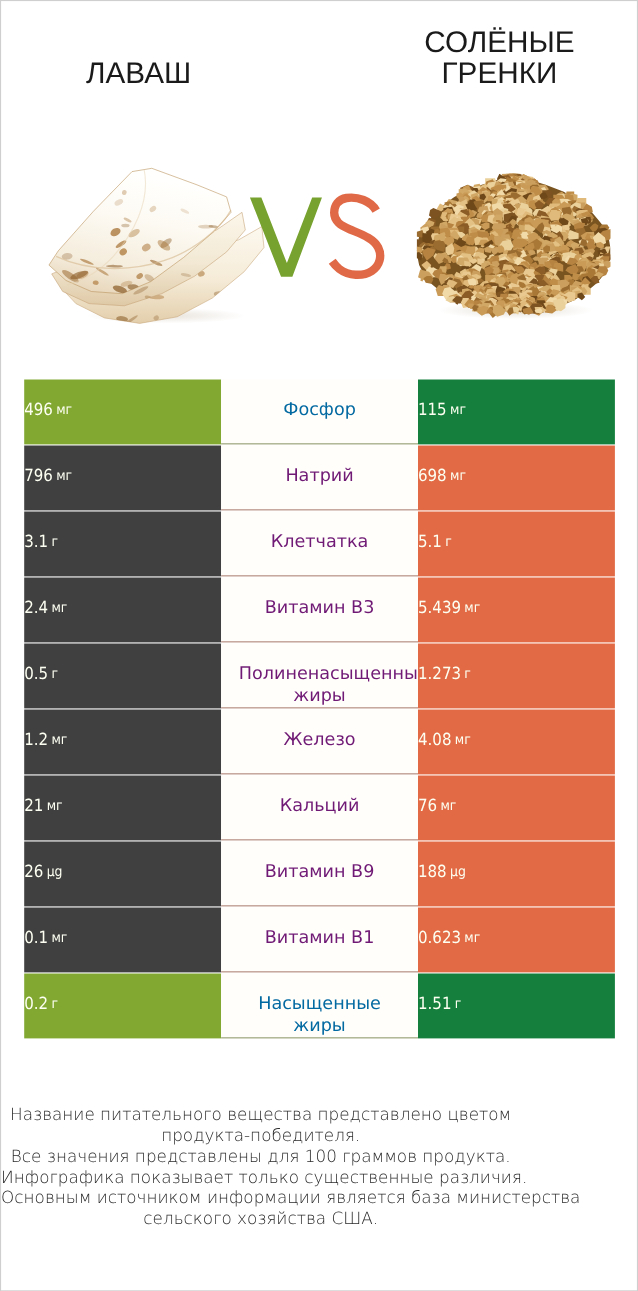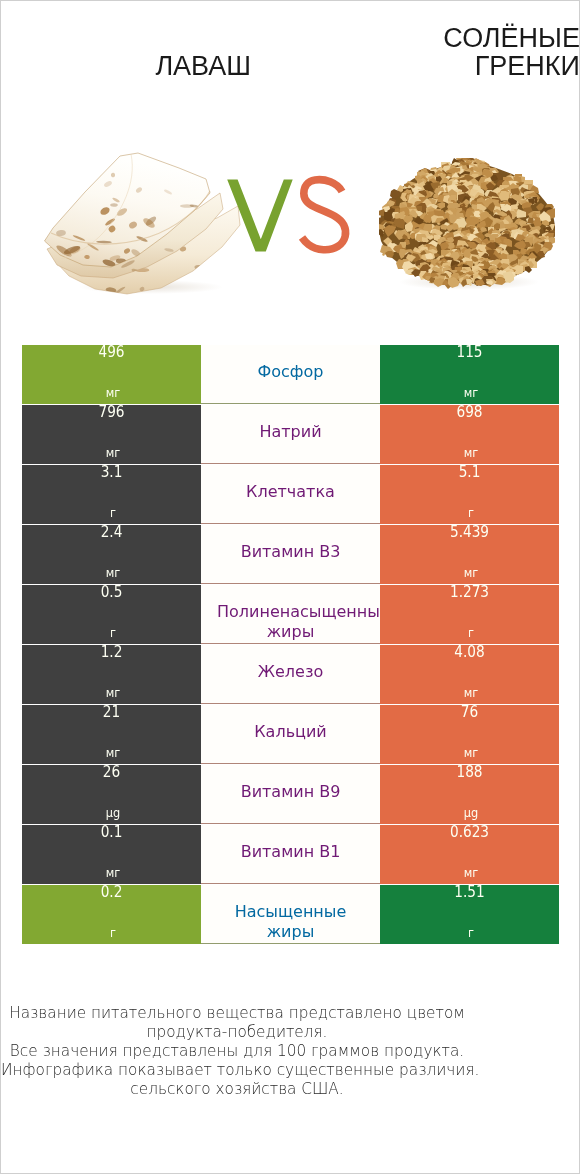--- a/index.html
+++ b/index.html
@@ -4,38 +4,38 @@
 <title>infographic</title>
 <style>
 html,body{margin:0;padding:0;background:#ffffff;}
 body{width:580px;height:1174px;overflow:hidden;
      font-family:"DejaVu Sans","Liberation Sans",sans-serif;
      -webkit-font-smoothing:antialiased;}
 .page{position:relative;width:580px;height:1174px;background:#ffffff;
        box-sizing:border-box;border:1px solid #cfcfcf;}
 
 
-.hdr-title{position:absolute;text-align:right;color:#1a1a1a;
+.hdr-title{position:absolute;text-align:center;color:#1a1a1a;
            font-family:"Liberation Sans",sans-serif;font-weight:400;
            font-size:27px;line-height:28px;letter-spacing:0px;white-space:pre-line;}
 #title-left{left:0;top:51px;width:250px;}
 #title-right{left:327px;top:23px;width:252px;}
 
 #hero-left{position:absolute;left:36px;top:146px;}
 #hero-right{position:absolute;left:378px;top:157px;}
 
 #versus{position:absolute;left:220px;top:171px;}
 
 
 #table{position:absolute;left:21px;top:344px;width:537px;}
 .row{position:relative;height:60px;}
 .cellL,.cellR{position:absolute;top:0;width:179px;height:58.5px;
-              display:flex;align-items:center;justify-content:space-between;
+              display:flex;align-items:center;justify-content:flex-start;
               color:#fdfff2;font-size:15.2px;font-stretch:condensed;
-              line-height:1;padding-bottom:4px;box-sizing:border-box;flex-direction:column;}
+              line-height:1;padding-bottom:4px;box-sizing:border-box;}
 .cellL{left:0;}
 .cellR{left:358px;}
 .row.w-left  .cellL{background:#82a832;}
 .row.w-left  .cellR{background:#15803d;}
 .row.w-right .cellL{background:#404040;}
 .row.w-right .cellR{background:#e26b45;}
 .cellM{position:absolute;left:179px;top:0;width:179px;height:58.5px;
        padding:17px 16px 0 16px;overflow:hidden;
        text-align:center;font-size:16px;line-height:20px;background:#fffefb;
        border-bottom:1.2px solid transparent;box-sizing:border-box;}
@@ -1206,16 +1206,17 @@
           <span class="unit">г</span>
         </div>
   </div>
   </div>
 
   <div id="footer">
   <div>Название питательного вещества представлено цветом</div>
   <div>продукта-победителя.</div>
   <div>Все значения представлены для 100 граммов продукта.</div>
   <div>Инфографика показывает только существенные различия.</div>
+  <div>Основным источником информации является база министерства</div>
   <div>сельского хозяйства США.</div>
   </div>
 
 </div>
 
 </body></html>

